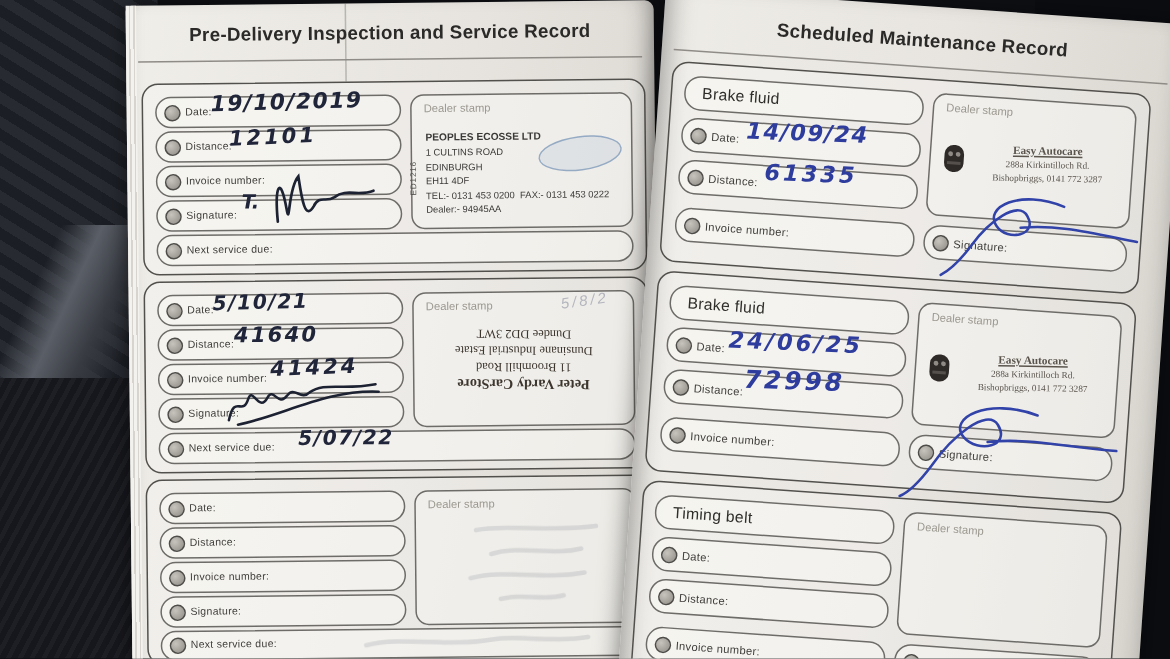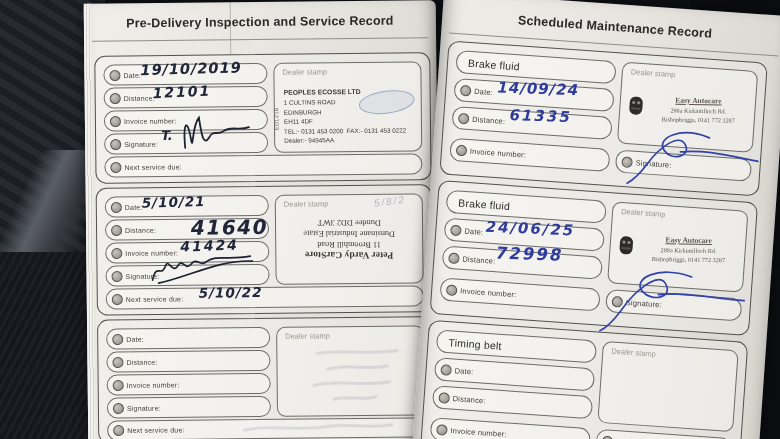--- a/index.html
+++ b/index.html
@@ -147,21 +147,21 @@
 
   <div class="sbox" style="left:10px;top:184px;width:334px;height:126px;">
     <div class="row" style="left:8px;top:8px;width:162px;height:19px;">
       <span class="bullet"></span>
       <span class="lbl">Date:</span>
       <span class="hw hw-dark" style="left:36px;top:-3px;font-size:13.5px;transform:rotate(-1deg);letter-spacing:1px;">5/10/21</span>
     </div>
     <div class="row" style="left:8px;top:31px;width:162px;height:19px;">
       <span class="bullet"></span>
       <span class="lbl">Distance:</span>
-      <span class="hw hw-dark" style="left:50px;top:-4px;font-size:20px;letter-spacing:1.5px;margin-left:35px;">41640</span>
+      <span class="hw hw-dark" style="left:50px;top:-4px;font-size:14px;letter-spacing:1.5px;">41640</span>
     </div>
     <div class="row" style="left:8px;top:54px;width:162px;height:19px;">
       <span class="bullet"></span>
       <span class="lbl">Invoice number:</span>
       <span class="hw hw-dark" style="left:74px;top:-5px;font-size:14px;letter-spacing:2px;transform:rotate(-1.5deg);">41424</span>
     </div>
     <div class="row" style="left:8px;top:77px;width:162px;height:19px;">
       <span class="bullet"></span>
       <span class="lbl">Signature:</span>
       <svg class="sig-svg" style="left:40px;top:-18px;" width="110" height="40" viewBox="0 0 110 40">
@@ -174,21 +174,21 @@
       <div class="stamp-vardy">
         <span class="sname">Peter Vardy CarStore</span>
         <span>11 Broomhill Road</span>
         <span>Dunsinane Industrial Estate</span>
         <span>Dundee DD2 3WT</span>
       </div>
     </div>
     <div class="row" style="left:8px;top:100px;width:316px;height:19px;">
       <span class="bullet"></span>
       <span class="lbl">Next service due:</span>
-      <span class="hw hw-dark" style="left:92px;top:-4px;font-size:13.5px;letter-spacing:1px;">5/10/22</span>
+      <span class="hw hw-dark" style="left:92px;top:-4px;font-size:13.5px;letter-spacing:1px;">5/07/22</span>
     </div>
   </div>
 
   <div class="sbox" style="left:10px;top:316px;width:334px;height:122px;">
     <div class="row" style="left:8px;top:8px;width:162px;height:19px;">
       <span class="bullet"></span>
       <span class="lbl">Date:</span>
     </div>
     <div class="row" style="left:8px;top:31px;width:162px;height:19px;">
       <span class="bullet"></span>

